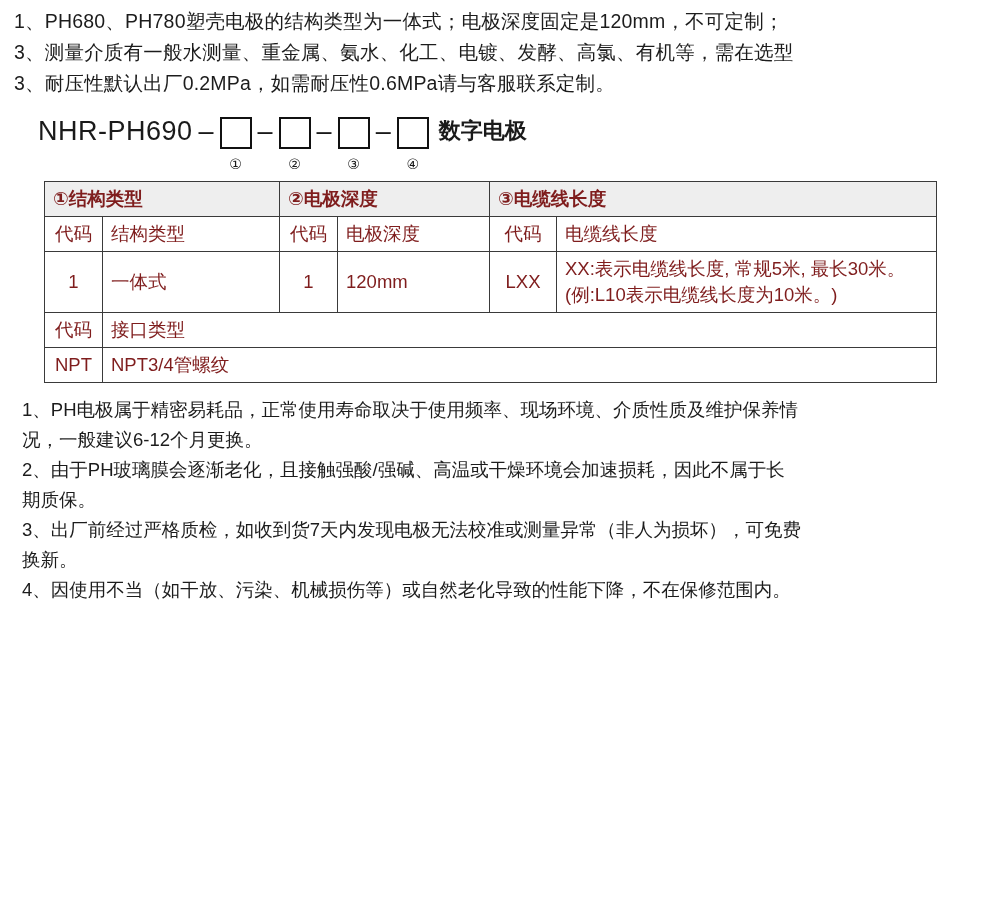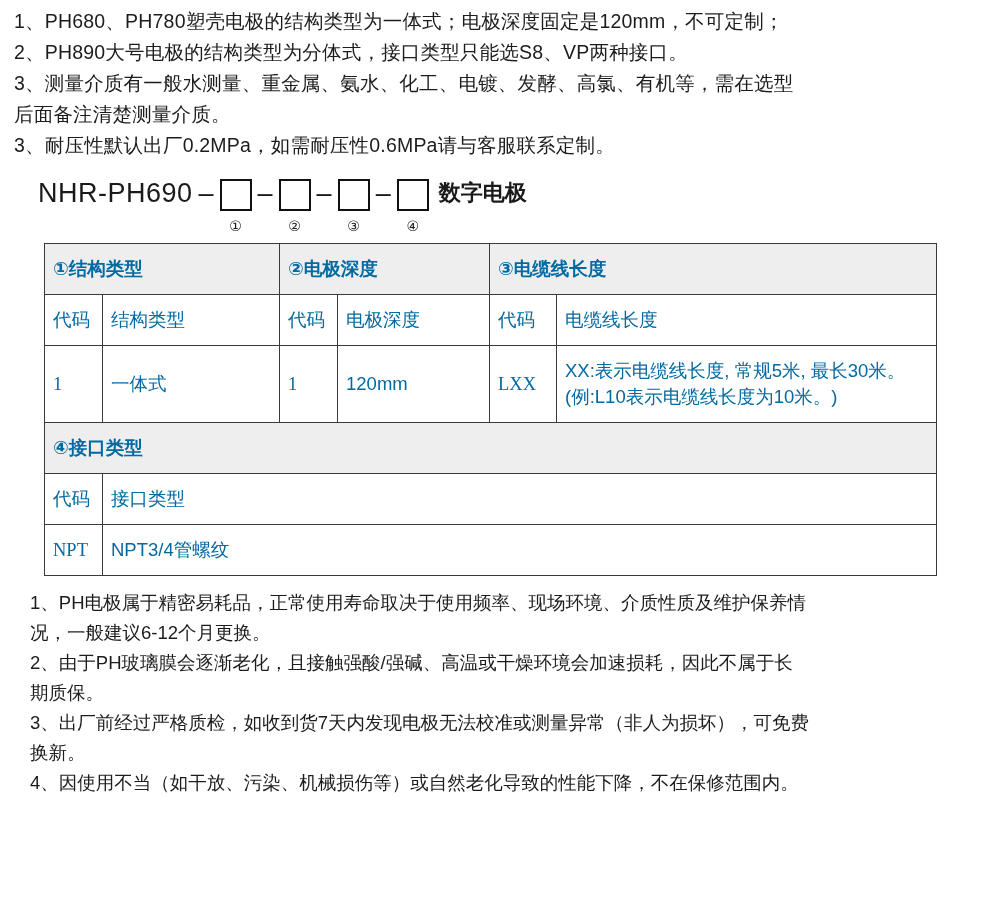--- a/index.html
+++ b/index.html
@@ -91,59 +91,57 @@
   .spec-table {
     border-collapse: collapse;
     margin: 14px 0 0 44px;
     width: 892px;
     table-layout: fixed;
     background: #fff;
   }
   .spec-table td {
     border: 1px solid #3a3a3a;
     font-size: 18.5px;
-    padding: 12px 8px;
+    padding: 4px 8px;
     vertical-align: middle;
     line-height: 26px;
-    color: #0369a1;
+    color: #7f1d1d;
   }
   .hdr {
     background: #eeeeee;
     font-weight: bold;
   }
-  .ctr { text-align: left; font-family: Liberation Serif, serif; }
+  .ctr { text-align: center; }
   .cell-multi { line-height: 27px; }
 
   
   .after-title {
     text-align: center;
     font-size: 25px;
     margin-top: 28px;
     letter-spacing: 0.5px;
     color: #111;
   }
   .after-notes {
-    padding: 12px 30px 0 30px;
+    padding: 12px 30px 0 22px;
   }
   .after-line {
     font-size: 18.5px;
     line-height: 30px;
     color: #1c1c1c;
   }
 </style>
 </head>
 <body>
 
 <div class="page">
 
   <div class="notes">
     <div class="note-line">1、PH680、PH780塑壳电极的结构类型为一体式；电极深度固定是120mm，不可定制；</div>
-    <div class="note-line">2、PH890大号电极的结构类型为分体式，接口类型只能选S8、VP两种接口。</div>
     <div class="note-line">3、测量介质有一般水测量、重金属、氨水、化工、电镀、发酵、高氯、有机等，需在选型</div>
-    <div class="note-line">后面备注清楚测量介质。</div>
     <div class="note-line">3、耐压性默认出厂0.2MPa，如需耐压性0.6MPa请与客服联系定制。</div>
   </div>
 
 
   <div class="model-row">
     <span class="model-prefix">NHR-PH690</span>
     <span class="dash">–</span>
     <span class="slot-wrap">
       <span class="slot-box"></span>
       <span class="slot-num">①</span>
@@ -194,23 +192,20 @@
         <td>一体式</td>
         <td class="ctr">1</td>
         <td>120mm</td>
         <td class="ctr">LXX</td>
         <td class="cell-multi">
           <div>XX:表示电缆线长度, 常规5米, 最长30米。</div>
           <div>(例:L10表示电缆线长度为10米。)</div>
         </td>
       </tr>
       <tr>
-        <td class="hdr" colspan="6">④接口类型</td>
-      </tr>
-      <tr>
         <td class="ctr">代码</td>
         <td colspan="5">接口类型</td>
       </tr>
       <tr>
         <td class="ctr">NPT</td>
         <td colspan="5">NPT3/4管螺纹</td>
       </tr>
     </tbody>
   </table>
 

